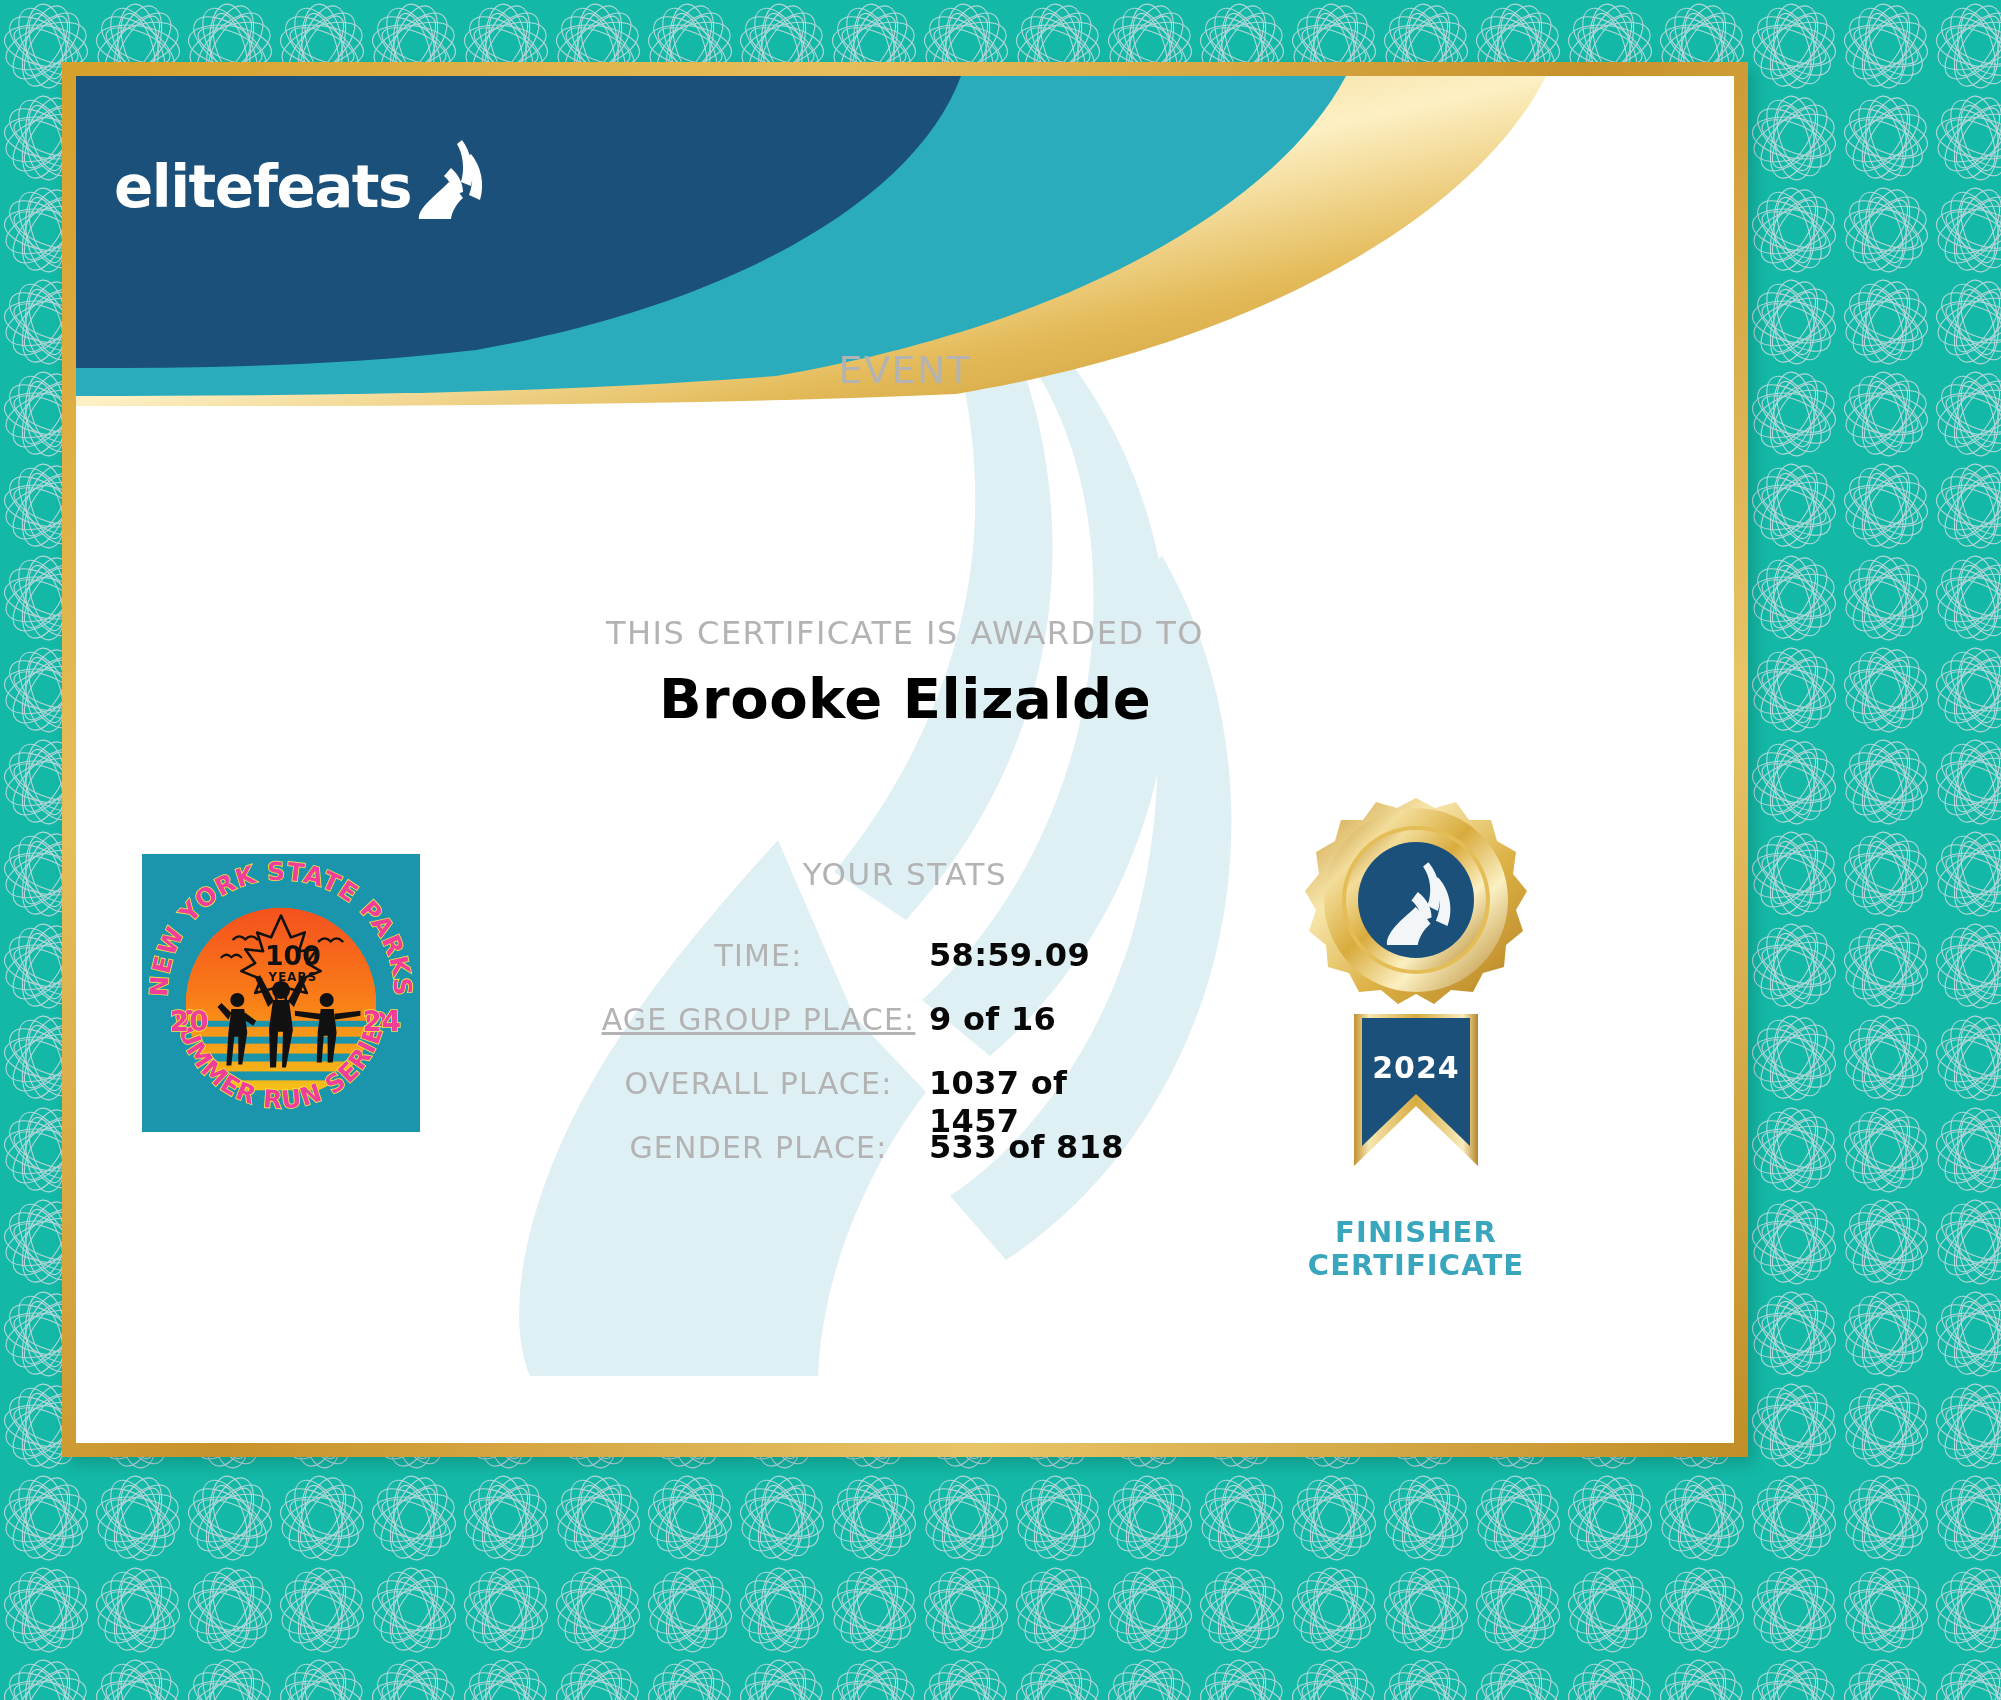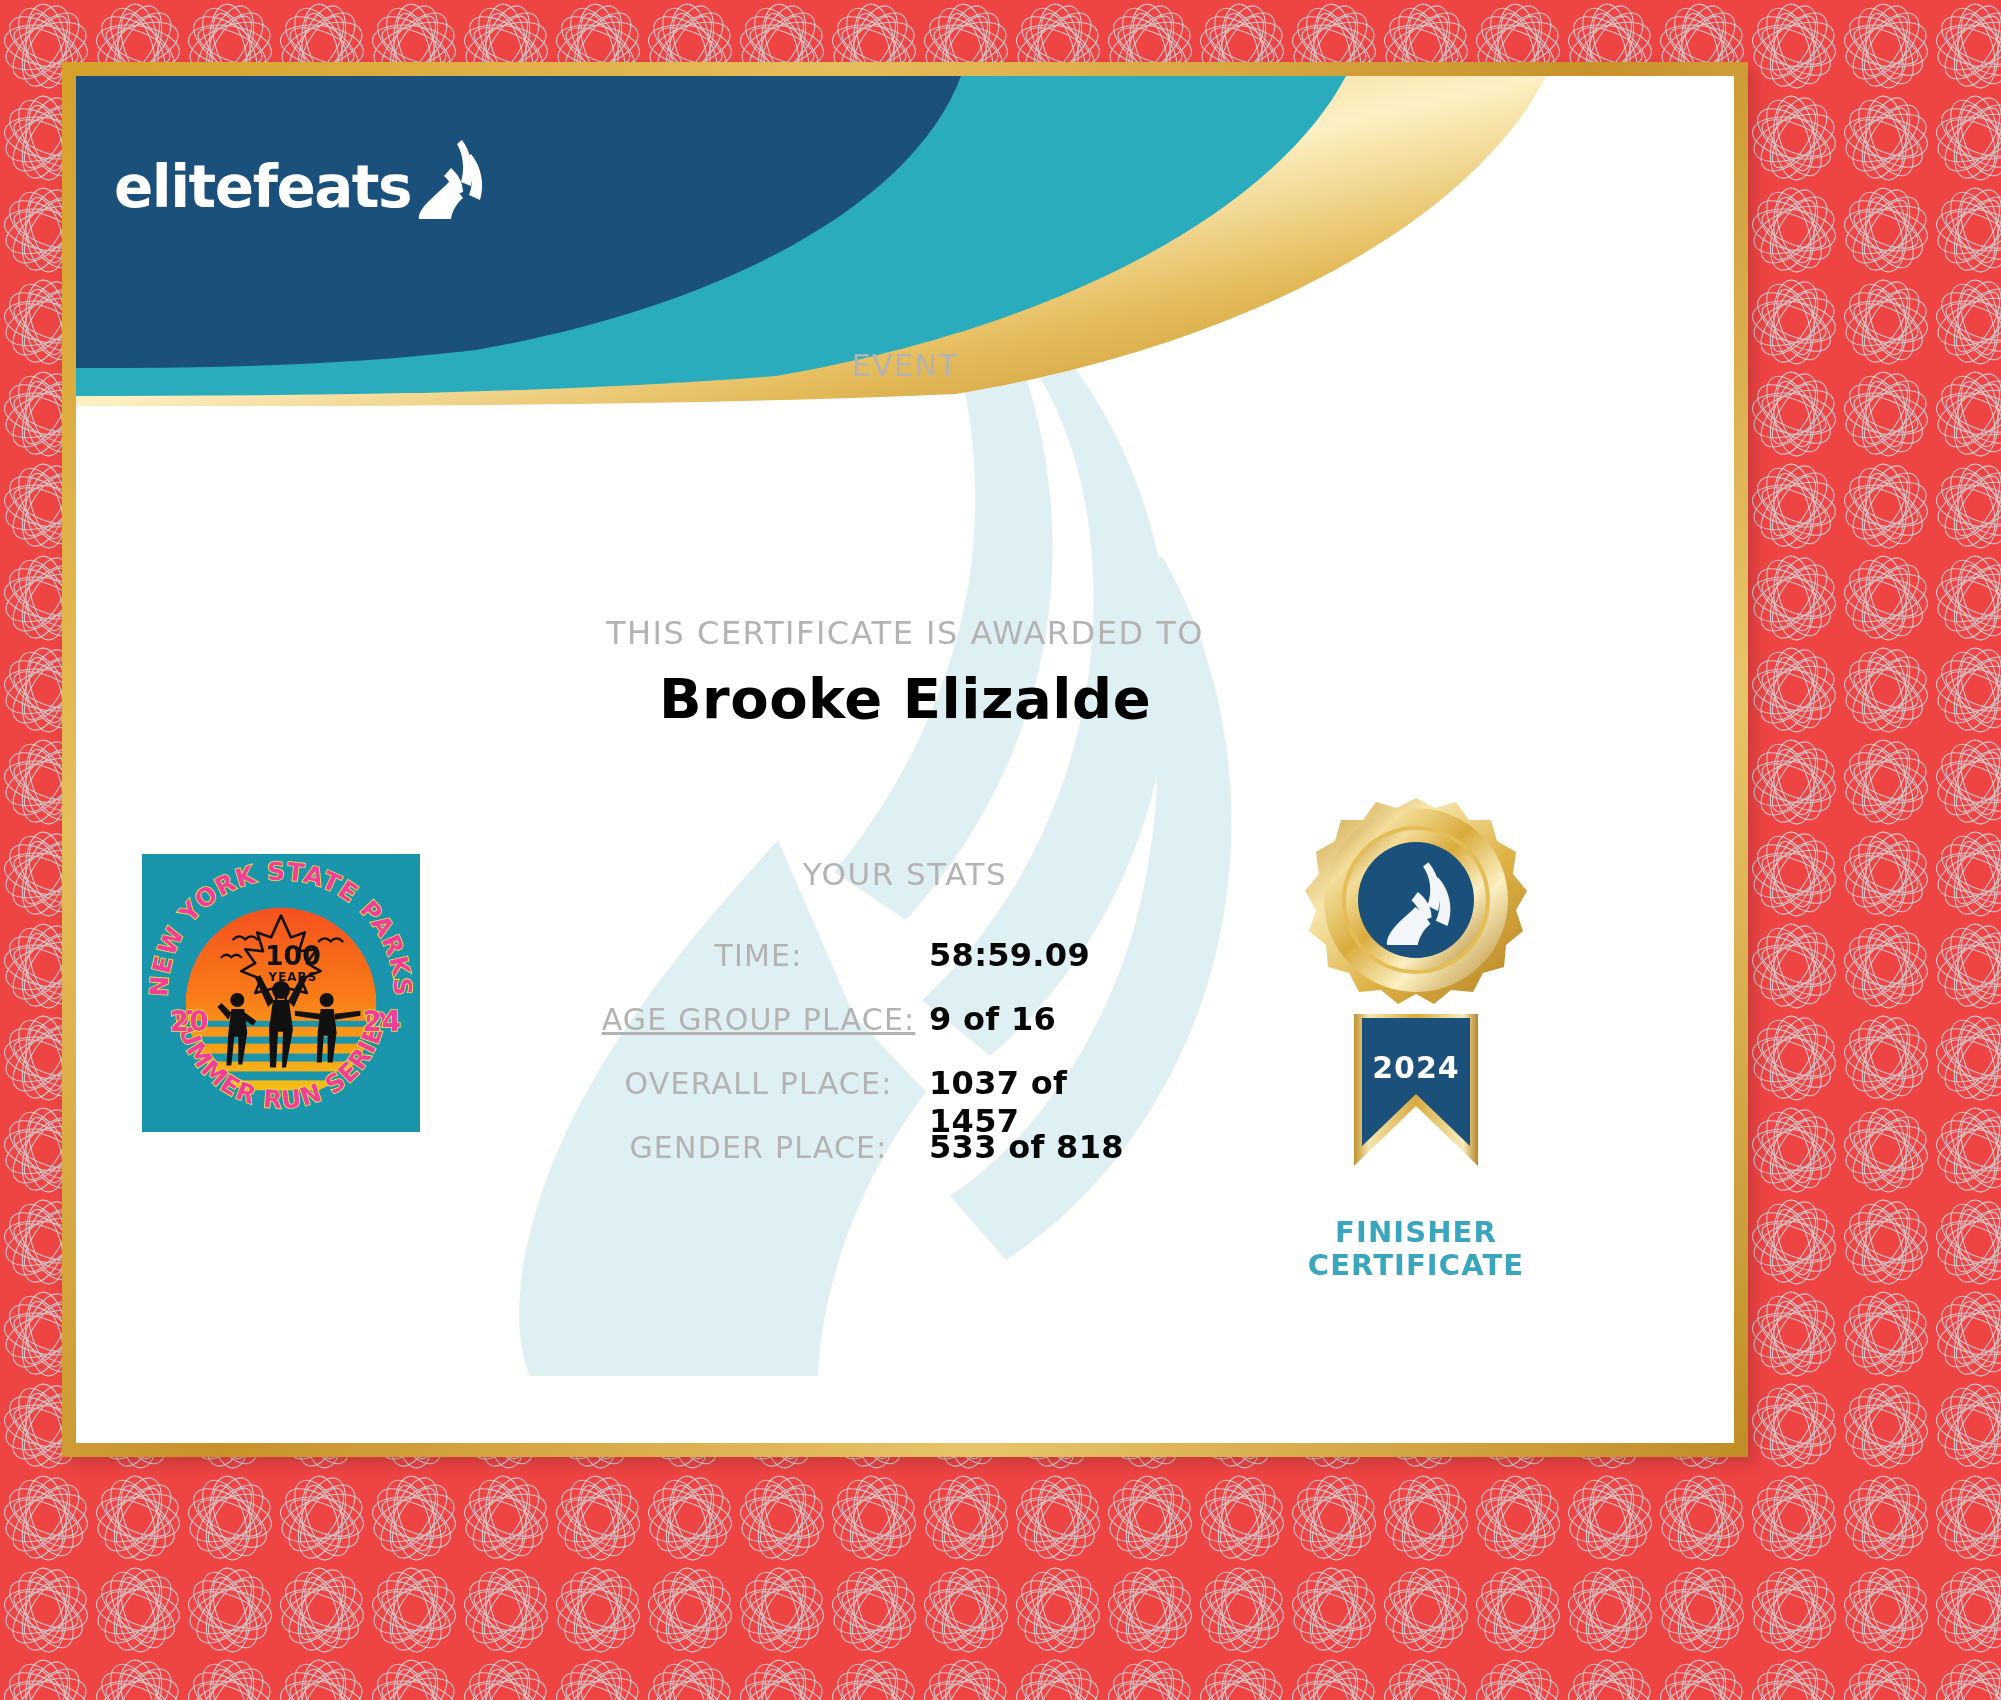--- a/index.html
+++ b/index.html
@@ -12,21 +12,21 @@
     height: 1700px;
     font-family: "Liberation Sans", sans-serif;
     overflow: hidden;
     position: relative;
   }
 
   
   .page {
     position: absolute;
     inset: 0;
-    background: #ef4444;
+    background: #14b8a6;
   }
   .guilloche {
     position: absolute;
     inset: 0;
     pointer-events: none;
   }
 
   
   .gold-frame {
     position: absolute;
@@ -93,21 +93,21 @@
     text-align: center;
   }
   .label-grey {
     color: #b3b3b3;
     font-family: "DejaVu Sans", sans-serif;
     font-weight: 400;
     letter-spacing: 1.5px;
   }
   .event-label {
     top: 272px;
-    font-size: 30px;
+    font-size: 38px;
   }
   .event-name {
     top: 340px;
     font-family: "DejaVu Sans", sans-serif;
     font-size: 34px;
     font-weight: 700;
     color: #0d0d0d;
     letter-spacing: 0.2px;
   }
   .awarded-label {

